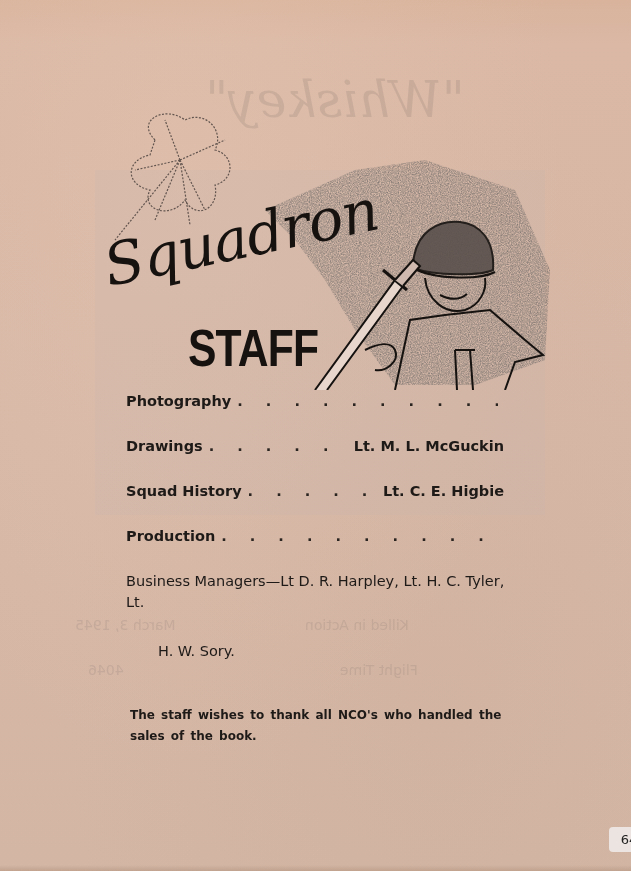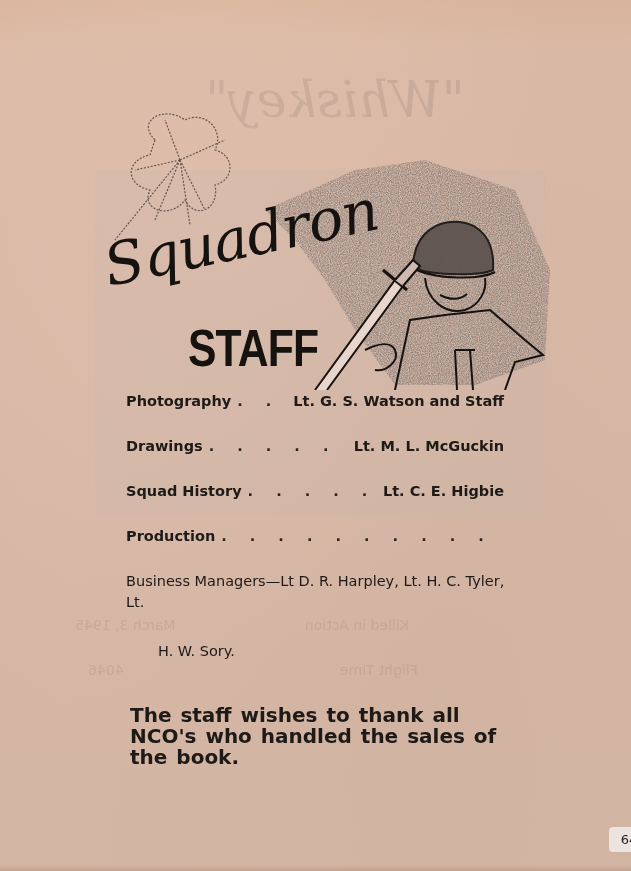--- a/index.html
+++ b/index.html
@@ -57,21 +57,21 @@
     }
     .credit-row .leader::before { content: ". . . . . . . . . . . . . . . . . . . . . . ."; }
     .credit-row .person { flex: 0 0 auto; }
     .business {
       position: absolute; left: 126px; top: 571px; width: 390px;
       font-weight: normal; font-size: 14.5px; line-height: 21px;
     }
     .business .indent { padding-left: 32px; display: block; margin-top: 28px; }
     .thanks {
       position: absolute; left: 130px; top: 705px; width: 380px;
-      font-weight: bold; font-size: 20px; line-height: 21px;
+      font-weight: bold; font-size: 12px; line-height: 21px;
       word-spacing: 2px;
     }
     .page-label {
       position: absolute; left: 561px; top: 827px; width: 40px; height: 25px;
       background: #ece4e0; border-radius: 4px;
       font-family: "DejaVu Sans", sans-serif; font-size: 13px; color: #222;
       display: flex; align-items: center; justify-content: center; margin-left: 48px;
     }
     .bottom-edge {
       position: absolute; left: 0; right: 0; bottom: 0; height: 6px;
@@ -121,21 +121,20 @@
     </g>
   </svg>
 
   <div class="title-script">Squadron</div>
   <div class="title-block">STAFF</div>
 
   <div class="credits">
     <div class="credit-row">
       <span class="role">Photography</span>
       <span class="leader"></span>
-      <span class="person">Lt. G. S. Watson and Staff</span>
     </div>
     <div class="credit-row">
       <span class="role">Drawings</span>
       <span class="leader"></span>
       <span class="person">Lt. M. L. McGuckin</span>
     </div>
     <div class="credit-row">
       <span class="role">Squad History</span>
       <span class="leader"></span>
       <span class="person">Lt. C. E. Higbie</span>

